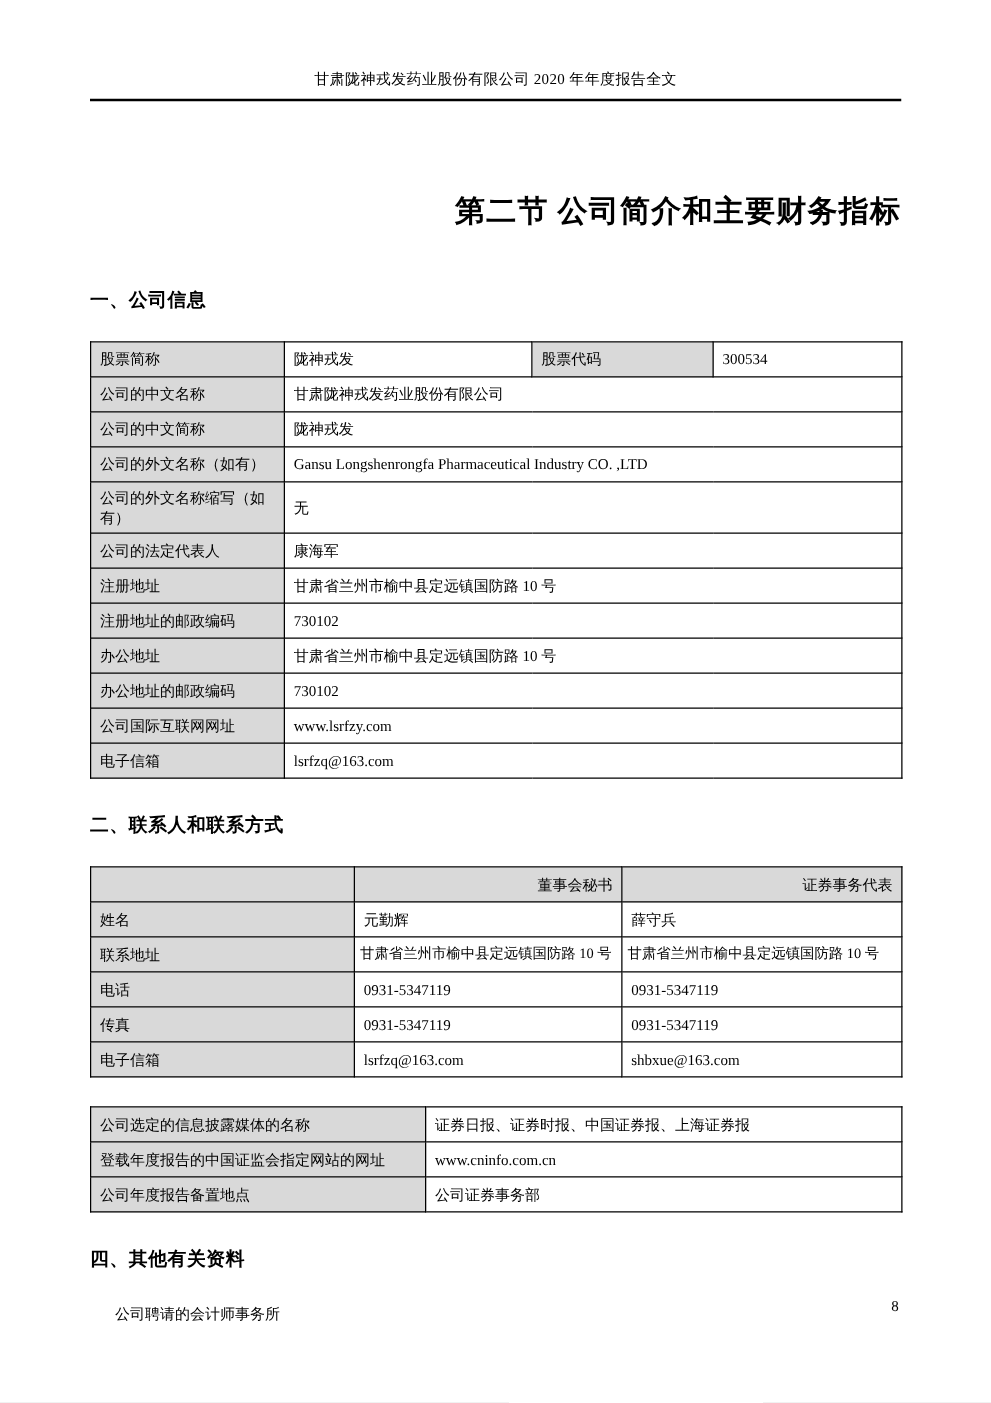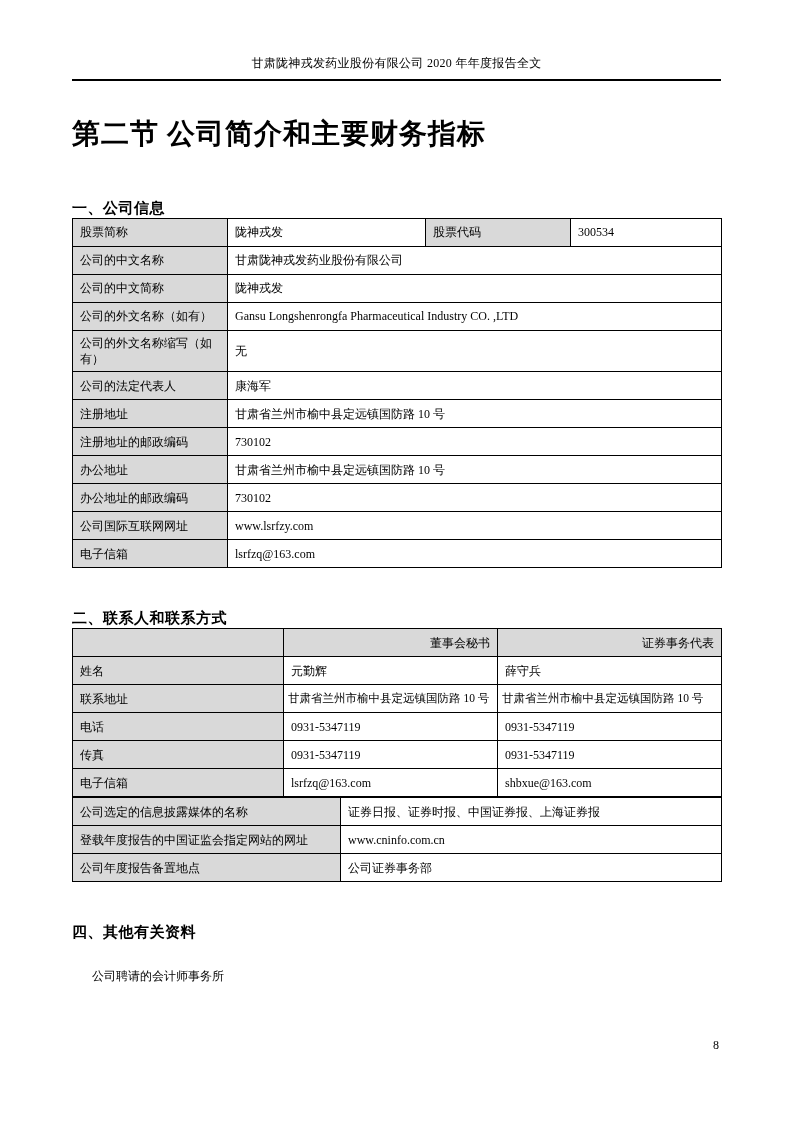--- a/index.html
+++ b/index.html
@@ -5,24 +5,24 @@
   * { margin:0; padding:0; box-sizing:border-box; }
   html,body { background:#e8e8e8; }
   body { font-family:"Liberation Serif","DejaVu Serif",serif; color:#000; }
   .page {
     position:relative; width:793px; height:1122px; background:#fff;
     margin:0 auto; overflow:hidden;
   }
   .content { padding:0 72px; }
   .doc-header { padding-top:55px; text-align:center; font-size:12px; letter-spacing:0.3px; }
   .header-rule { border:none; border-top:2px solid #000; margin-top:7px; }
-  .doc-title { text-align:left; font-size:28px; font-weight:bold; margin-top:34px; letter-spacing:1px; }
-  .section-heading { font-size:15px; font-weight:bold; margin-top:41px; letter-spacing:0.5px; }
+  .doc-title { text-align:right; font-size:24px; font-weight:bold; margin-top:72px; letter-spacing:1px; }
+  .section-heading { font-size:15px; font-weight:bold; margin-top:28px; letter-spacing:0.5px; }
   .section-heading.first { margin-top:46px; }
-  table { width:100%; border-collapse:collapse; table-layout:fixed; margin-top:0; }
+  table { width:100%; border-collapse:collapse; table-layout:fixed; margin-top:23px; }
   td {
     border:1px solid #000; height:28px; padding:4px 7px;
     font-size:12px; vertical-align:middle; word-break:break-all; line-height:1.35;
   }
   td.lab { background:#d9d9d9; }
   td.center { text-align:right; }
   td.tight { white-space:nowrap; overflow:hidden; padding:4px 4px; font-size:11.5px; }
   .body-text { font-size:12px; margin-top:26px;margin-left:20px; }
   .page-number { position:absolute; top:1038px; right:74px; font-size:12px; }
 </style>

